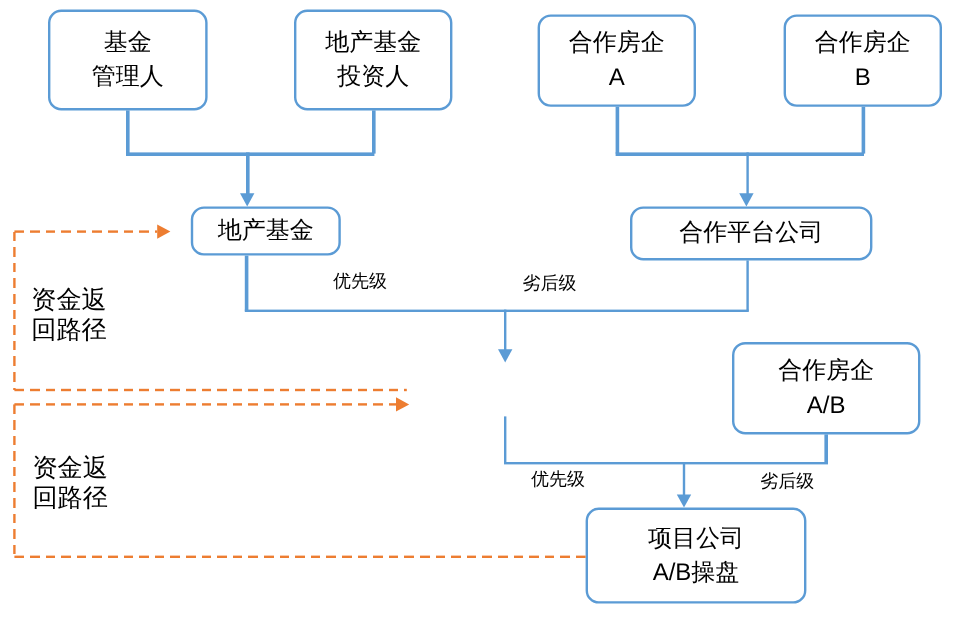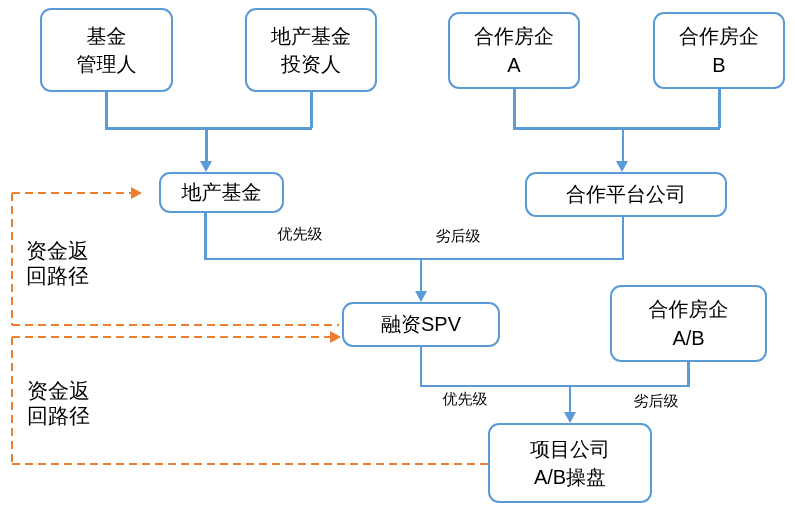--- a/index.html
+++ b/index.html
@@ -84,29 +84,26 @@
 B</span>
   </div>
 
   <div class="node" style="left:159px;top:172px;width:125px;height:41px">
     <span>地产基金</span>
   </div>
   <div class="node" style="left:525px;top:172px;width:202px;height:45px">
     <span>合作平台公司</span>
   </div>
 
-  <div class="node" style="left:342px;top:302px;width:158px;height:45px">
-    <span>融资SPV</span>
-  </div>
   <div class="node" style="left:610px;top:285px;width:157px;height:77px">
     <span>合作房企
 A/B</span>
   </div>
 
-  <div class="node" style="left:488px;top:423px;width:164px;height:80px">
+  <div class="node" style="left:488px;top:423px;width:184px;height:80px">
     <span>项目公司
 A/B操盘</span>
   </div>
 
   <div class="vline" style="left:105px;top:92px;height:36px"></div>
   <div class="vline" style="left:310px;top:92px;height:36px"></div>
   <div class="hline" style="left:105px;top:127px;width:207px"></div>
   <div class="vline" style="left:205px;top:127px;height:35px"></div>
   <div class="arr-down" style="left:199.5px;top:161px"></div>
 

